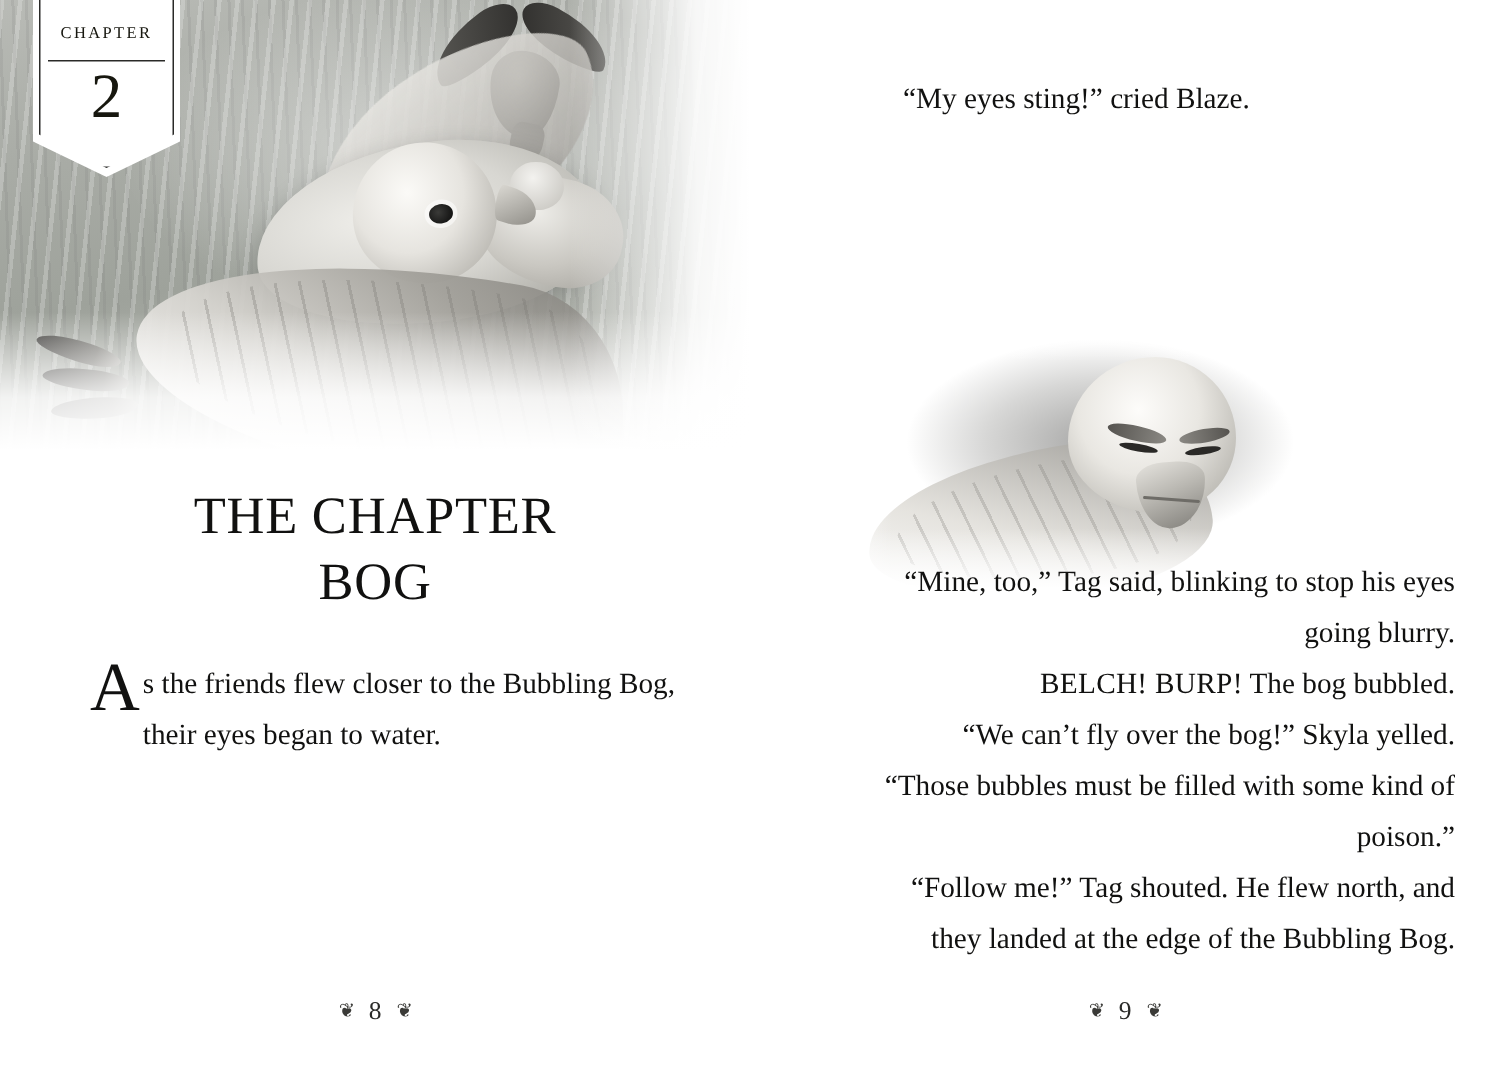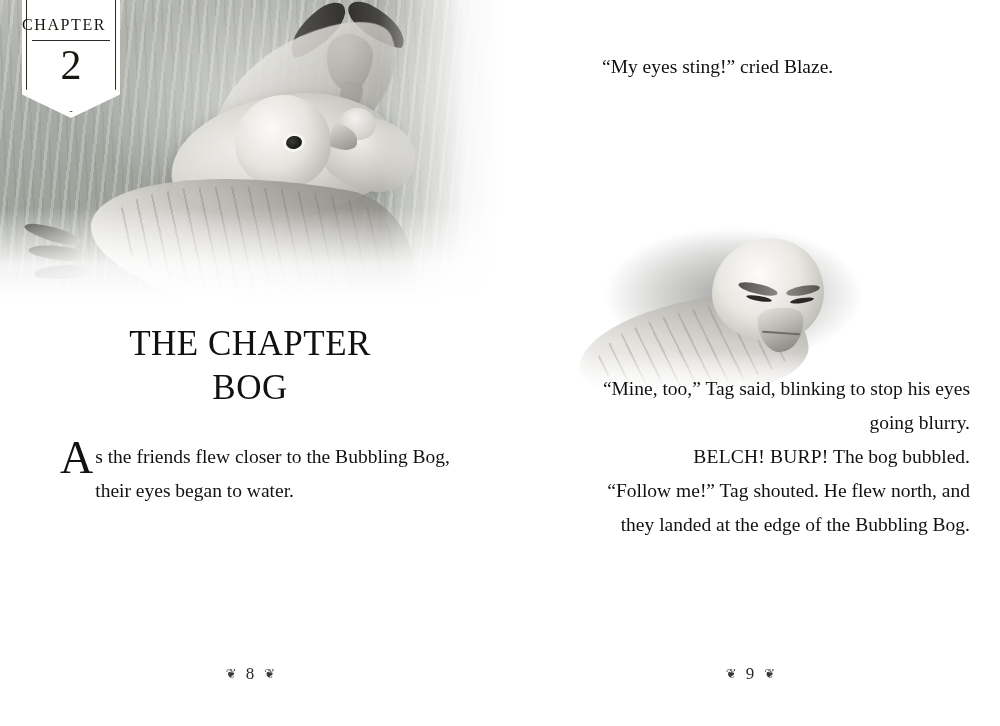--- a/index.html
+++ b/index.html
@@ -174,22 +174,22 @@
     border-top: none;
     clip-path: polygon(0 0, 100% 0, 100% 80%, 50% 100%, 0 80%);
     background: transparent;
   }
   .banner-rule {
     position: absolute; left: 10px; right: 10px; top: 40px;
     height: 1px; background: #2a2a28;
   }
   .banner-label {
     position: absolute; left: 0; right: 0; top: 16px;
-    text-align: left;
-    font-size: 16px;
+    text-align: center;
+    font-size: 11px;
     letter-spacing: 1.6px;
     color: #17170f;
     font-family: "Liberation Serif", serif;
   }
   .banner-num {
     position: absolute; left: 0; right: 0; top: 44px;
     text-align: center;
     font-size: 42px;
     line-height: 42px;
     color: #17170f;
@@ -414,20 +414,21 @@
       <div class="ir-eye-l"></div>
       <div class="ir-eye-r"></div>
       <div class="ir-beak"></div>
       <div class="ir-beak-line"></div>
       <div class="ir-fade"></div>
     </div>
 
     <div class="body-right" style="top: 372px; text-align: right;">
       <p class="para">“Mine, too,” Tag said, blinking to stop his eyes going blurry.</p>
       <p class="para"><span class="loud">BELCH! BURP!</span><span> The bog bubbled.</span></p>
+      <p class="para">“We can’t fly over the bog!” Skyla yelled. “Those bubbles must be filled with some kind of poison.”</p>
       <p class="para">“Follow me!” Tag shouted. He flew north, and they landed at the edge of the Bubbling Bog.</p>
     </div>
 
     <div class="folio">
       <span class="orn">❦</span><span class="num">9</span><span class="orn">❦</span>
     </div>
   </div>
 </div>
 
 </body></html>

